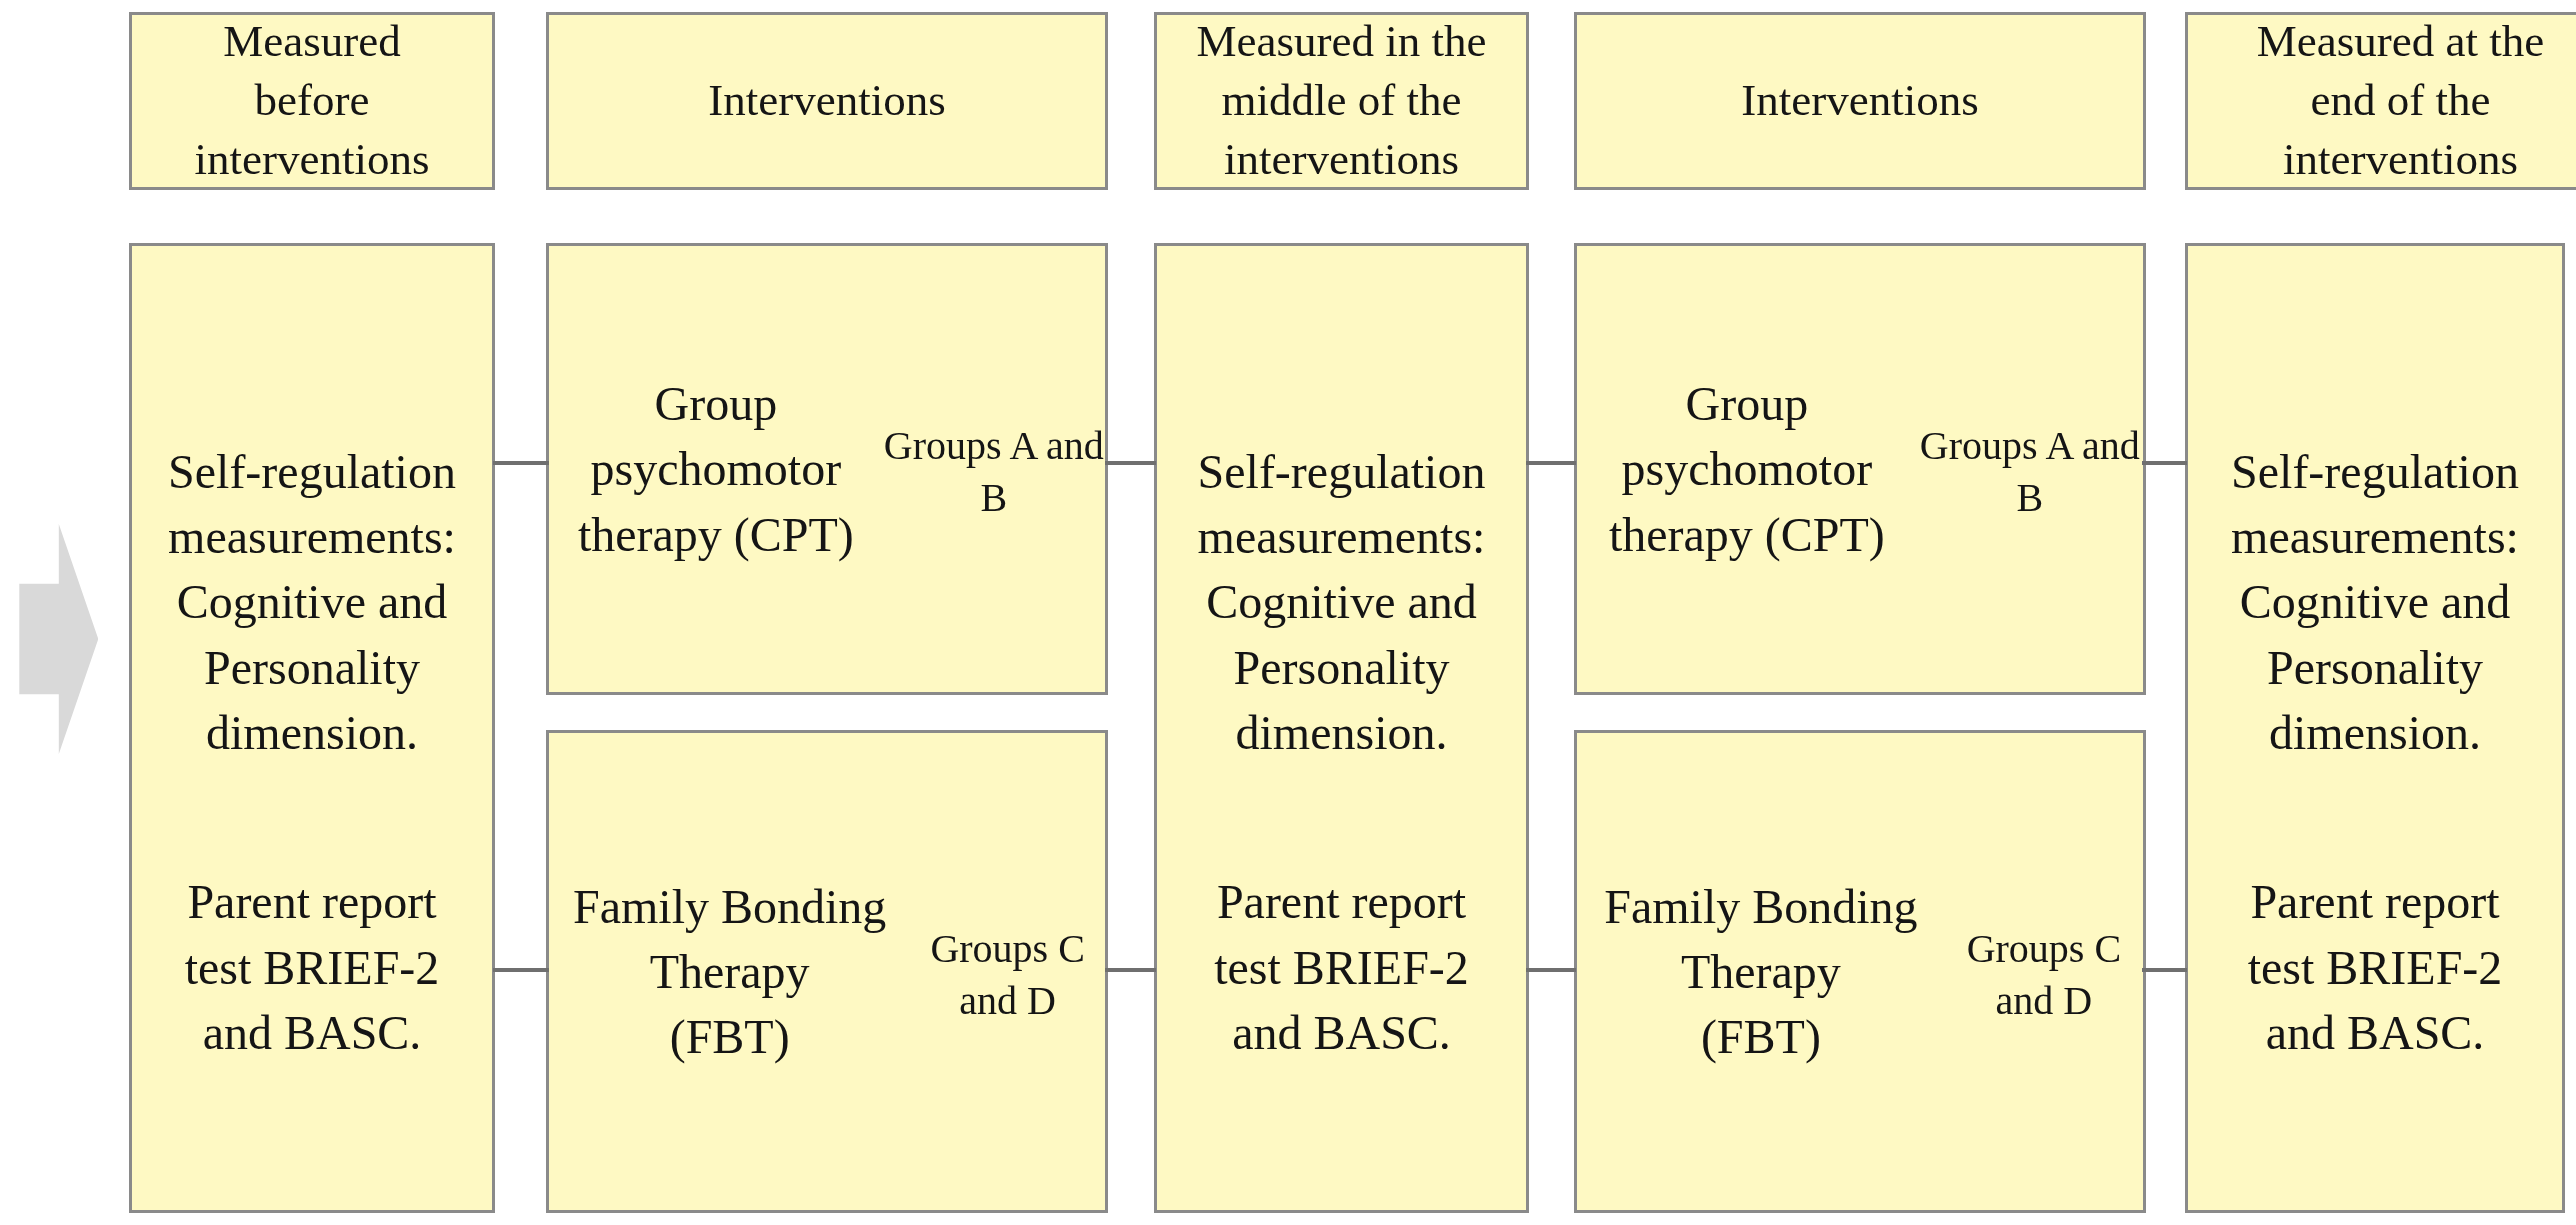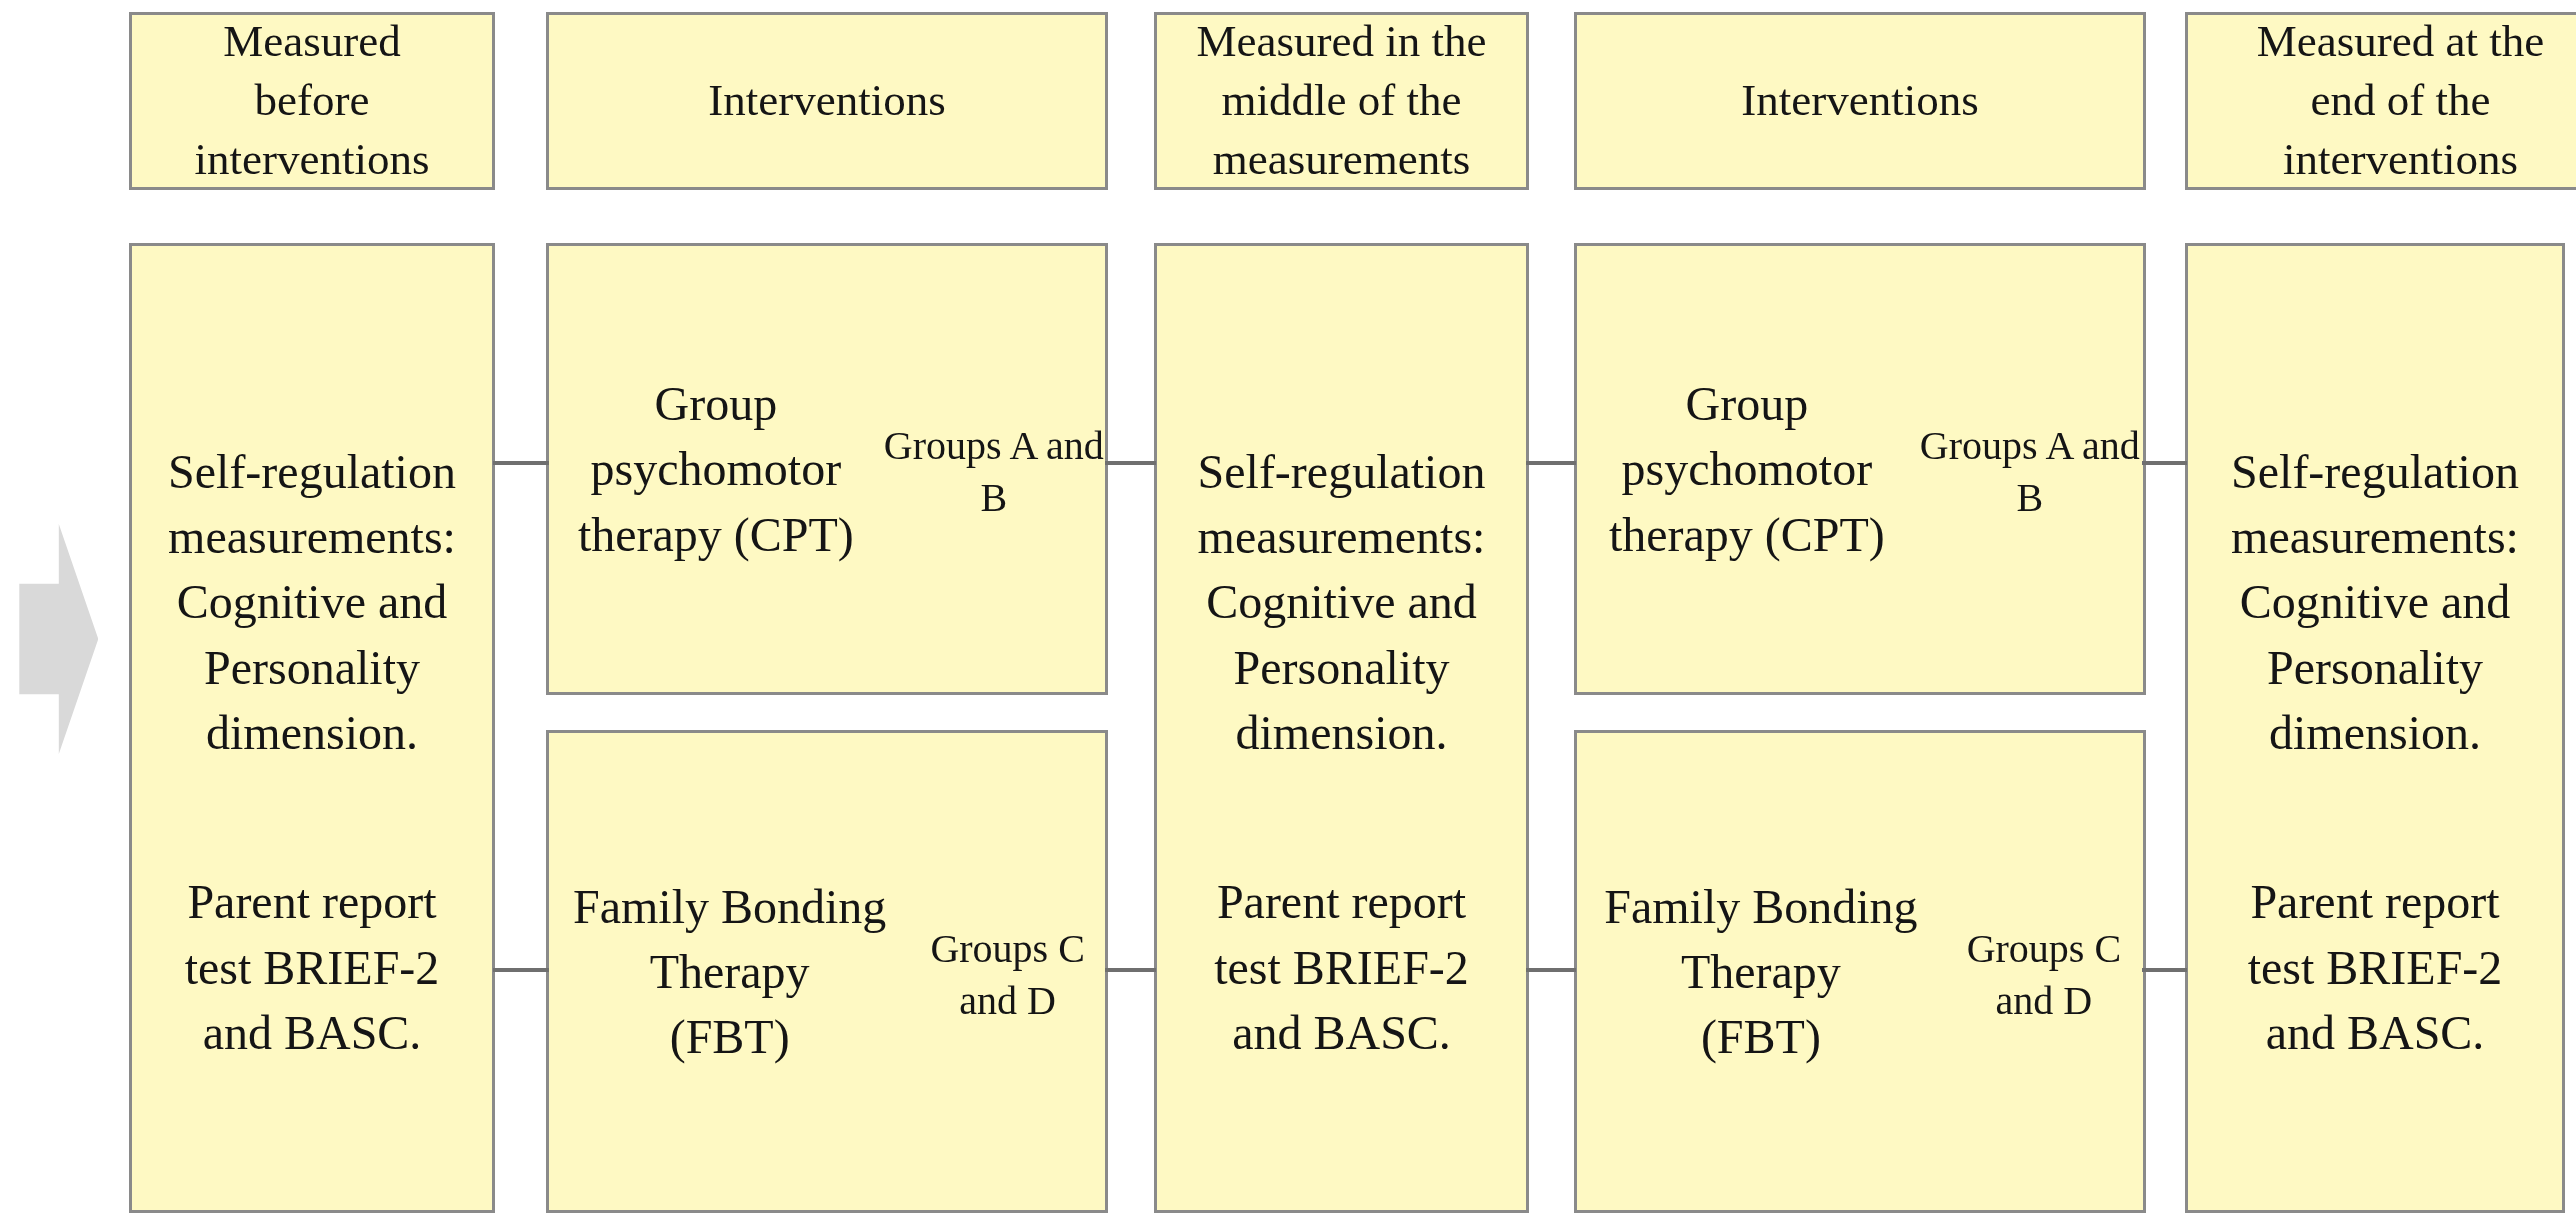--- a/index.html
+++ b/index.html
@@ -74,21 +74,21 @@
     <span>Measured
 before
 interventions</span>
   </div>
   <div class="box header" style="left:546px; top:11.6px; width:562px; height:178px;">
     <span>Interventions</span>
   </div>
   <div class="box header" style="left:1154px; top:11.6px; width:375px; height:178px;">
     <span>Measured in the
 middle of the
-measurements</span>
+interventions</span>
   </div>
   <div class="box header" style="left:1574px; top:11.6px; width:572px; height:178px;">
     <span>Interventions</span>
   </div>
   <div class="box header" style="left:2185px; top:11.6px; width:431px; height:178px;">
     <span>Measured at the
 end of the
 interventions</span>
   </div>
 

